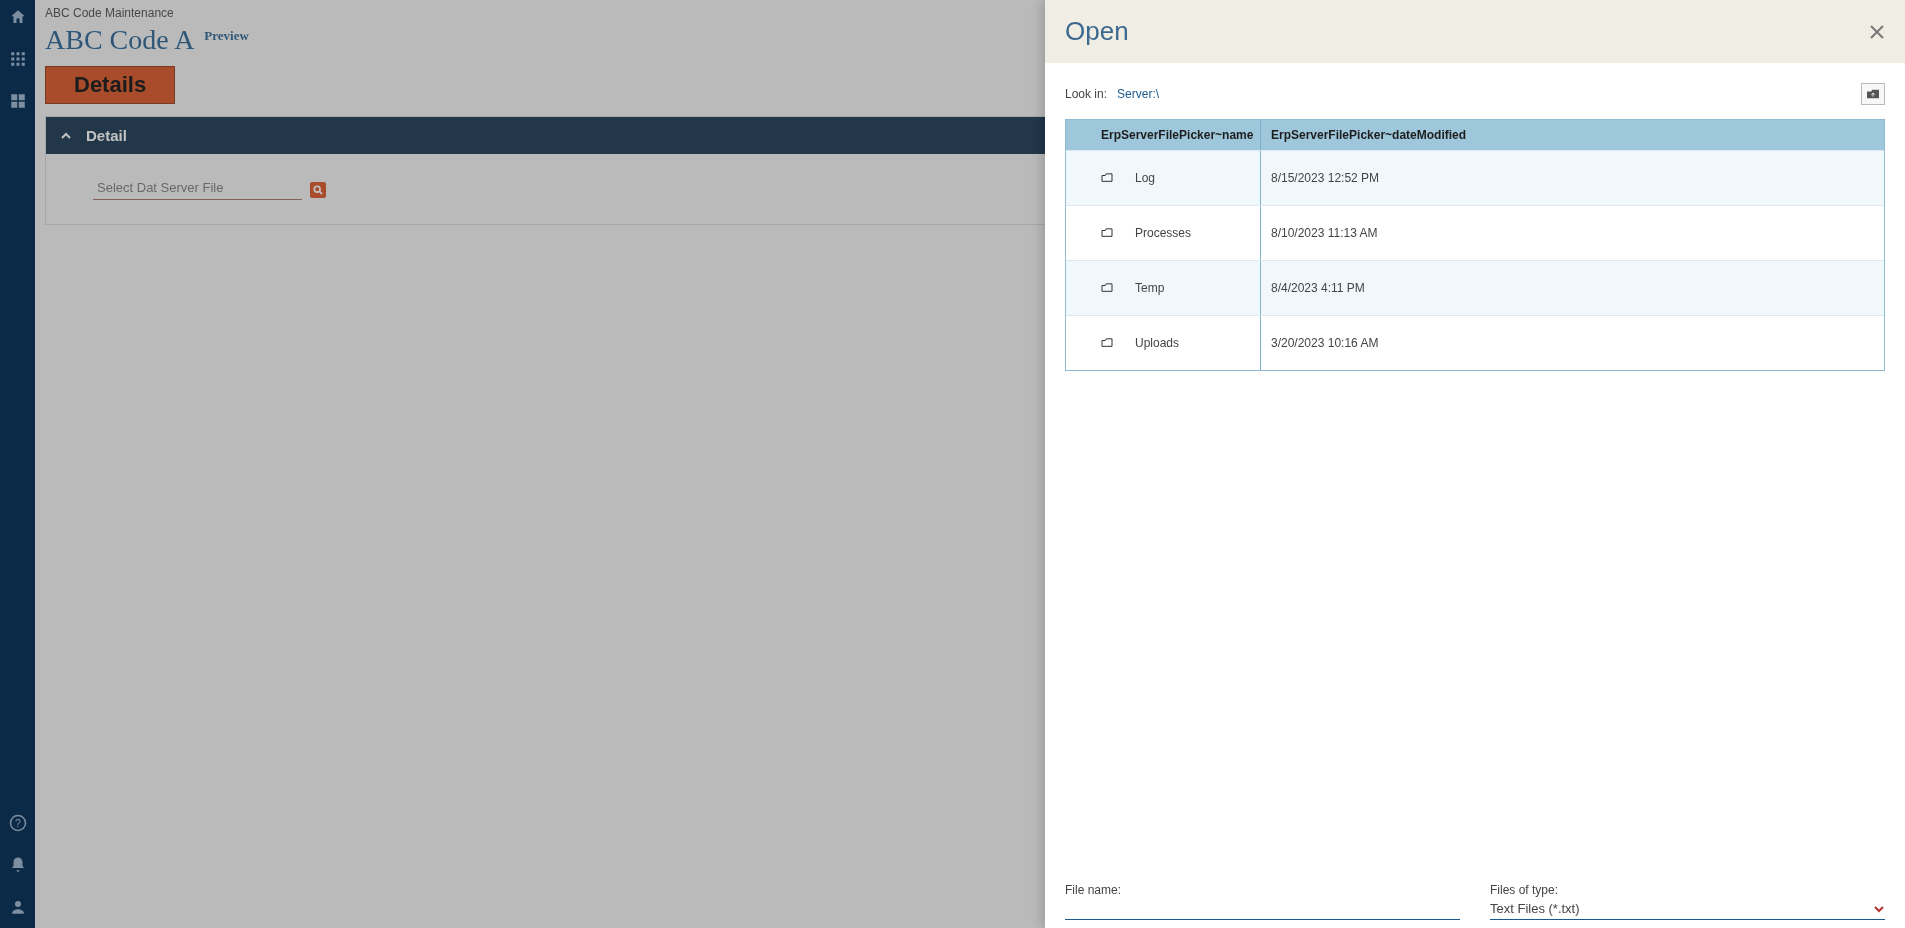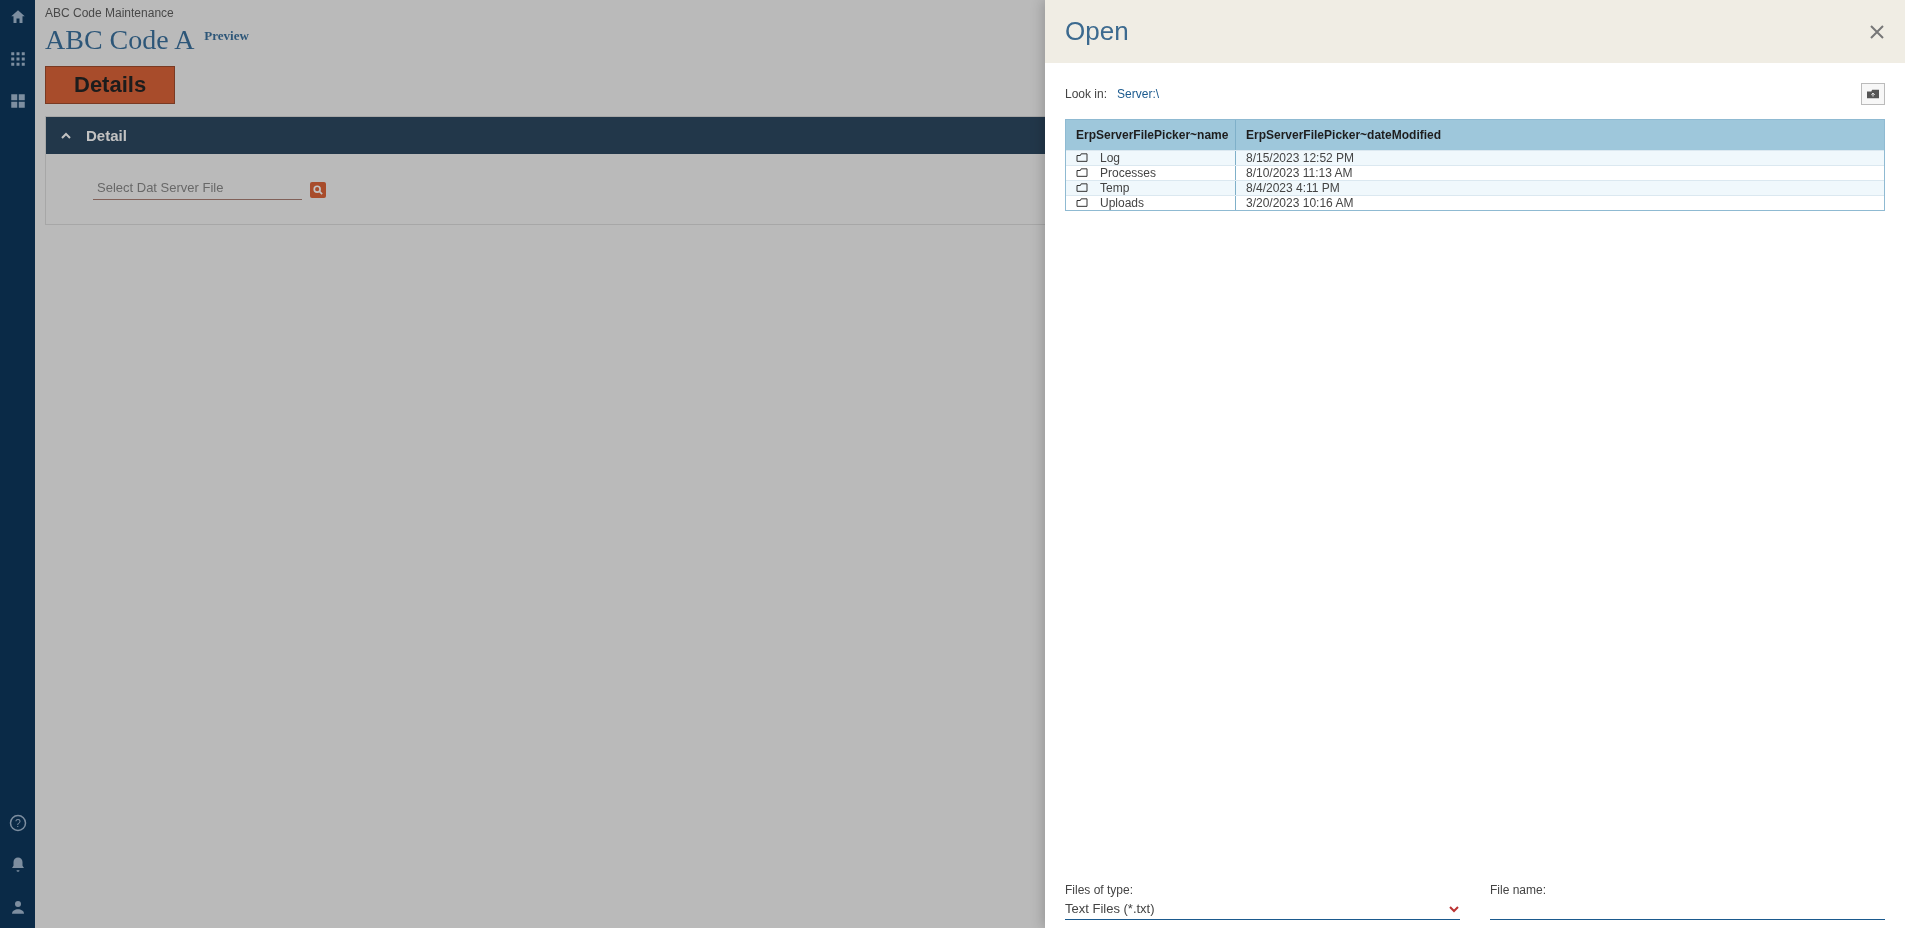--- a/index.html
+++ b/index.html
@@ -154,25 +154,25 @@
 
 .file-table { border: 1px solid #8fbad2; }
 .file-table .hdr {
   display: flex;
   background: #9ec7db;
   font-size: 12px;
   font-weight: 600;
   color: #1e1e1e;
 }
 .file-table .hdr .cell { padding: 8px 10px; }
-.col-name { width: 170px; border-right: 1px solid #7fb0c9; }
+.col-name { width: 170px; border-right: 1px solid #7fb0c9; margin-left: 25px; }
 .col-date { flex: 1; }
 .file-table .row { display: flex; font-size: 12px; border-top: 1px solid #dbe8f0; }
 .file-table .row:nth-child(odd) { background: #f0f8fc; }
-.file-table .row .cell { padding: 0 10px; display: flex; align-items: center; gap: 12px; }
+.file-table .row .cell { padding: 20px 10px; display: flex; align-items: center; gap: 22px; }
 .folder-icon { width: 12px; height: 10px; fill: none; stroke: #333; stroke-width: 1.2; }
 
 .bottom-fields {
   margin-top: auto;
   display: flex;
   gap: 30px;
   padding-top: 12px;
   border-top: 0;
 }
 .bf { flex: 1; display: flex; flex-direction: column; }
@@ -348,29 +348,29 @@
             </div>
             <div class="cell col-date">
               <span>3/20/2023 10:16 AM</span>
             </div>
           </div>
         </div>
     </div>
 
     <div class="bottom-fields">
       <div class="bf">
+        <label>File name:</label>
+        <div class="underline">
+            <input type="text" style="">
+          </div>
+      </div>
+      <div class="bf">
         <label>Files of type:</label>
         <div class="underline">
           <span>Text Files (*.txt)</span>
           <svg class="chevron-down" viewBox="0 0 12 12">
               <path d="M2 4l4 4 4-4"></path>
             </svg>
         </div>
       </div>
-      <div class="bf">
-        <label>File name:</label>
-        <div class="underline">
-            <input type="text" style="">
-          </div>
-      </div>
     </div>
   </div>
 </div>
 
 </body></html>

